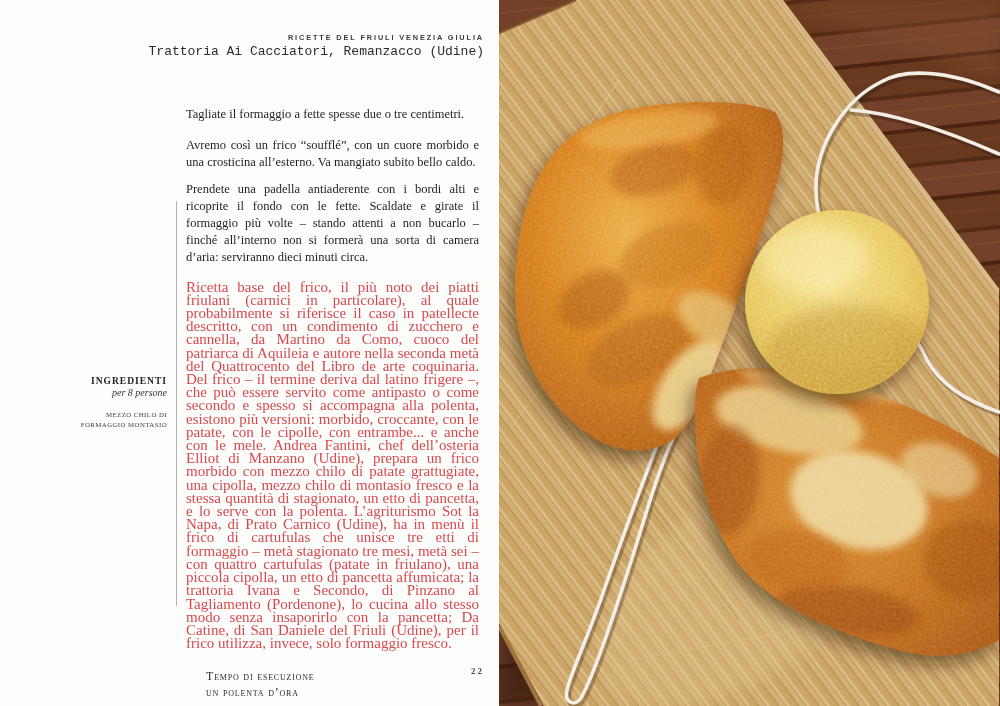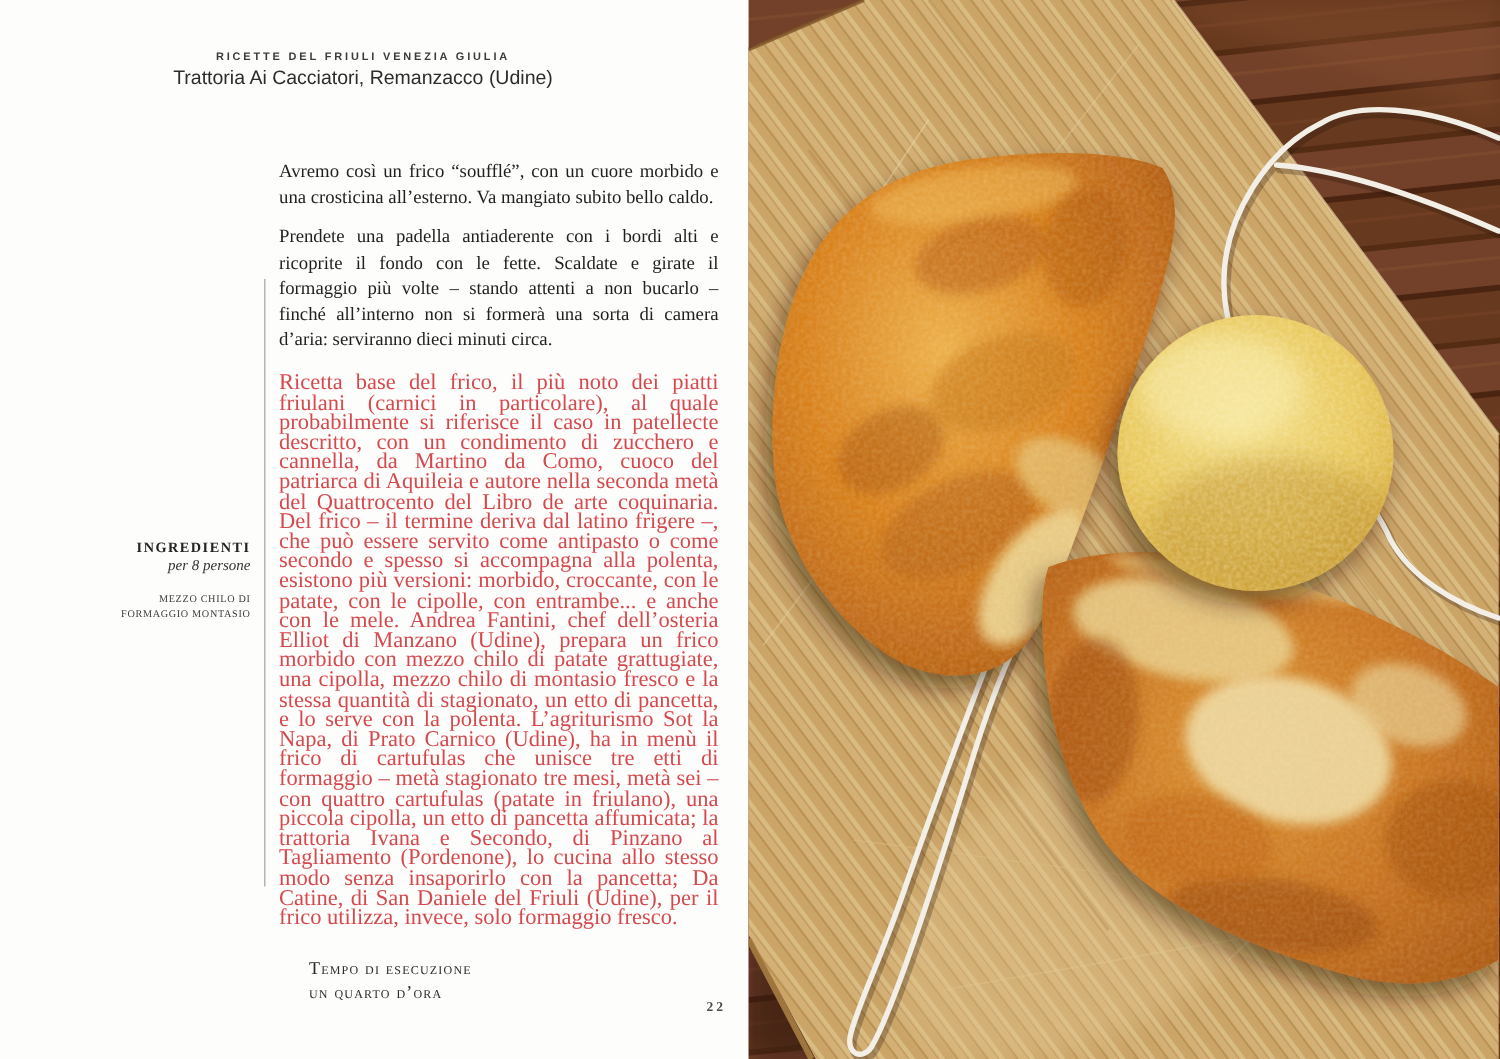--- a/index.html
+++ b/index.html
@@ -1,24 +1,24 @@
 <!DOCTYPE html>
 <html lang="it"><head>
 <meta charset="utf-8">
 <style>
   html,body{margin:0;padding:0;background:#e8e6e2;}
   .spread{position:relative;width:1000px;height:706px;background:#fdfdfb;overflow:hidden;
           font-family:"Liberation Serif",serif;}
   
   .page-left{position:absolute;left:0;top:0;width:499px;height:706px;background:#fdfdfb;}
-  .head-wrap{position:absolute;left:0;top:0;width:484px;text-align:center;}
+  .head-wrap{position:absolute;left:0;top:0;width:484px;text-align:right;}
   .running-header{margin-top:33px;font-family:"Liberation Sans",sans-serif;font-size:7.3px;
                   font-weight:bold;letter-spacing:1.9px;color:#3b3b3b;}
   .title{margin:14px 0 0 0;font-size:24px;font-weight:500;color:#c2272c;font-family:"Liberation Serif",serif;}
-  .source{margin-top:2px;font-family:Liberation Sans, sans-serif;font-size:13px;color:#2c2c2c;}
+  .source{margin-top:2px;font-family:Liberation Mono, monospace;font-size:13px;color:#2c2c2c;}
   .columns{position:absolute;left:75px;top:106px;width:405px;display:flex;align-items:center;}
   .ingredients{width:92px;text-align:right;flex:none;}
   .ing-head{font-size:9.5px;font-weight:bold;letter-spacing:1px;color:#222;}
   .ing-serves{font-style:italic;font-size:10px;color:#333;margin-top:1px;}
   .ing-item{margin-top:12px;font-size:6.8px;letter-spacing:.45px;line-height:10px;color:#3d3d3d;}
   .rule{width:1px;height:405px;background:#b6b3ae;margin:1px 9px 0 9px;flex:none;}
   .method{width:293px;flex:none;}
   .step{margin:0 0 14px 0;font-size:12.5px;line-height:17.2px;text-align:justify;color:#1f1f1f;}
   .step.last{margin-bottom:9px;}
   .note{margin:0 0 18px 0;font-family:Liberation Serif, serif;font-size:15px;
@@ -45,26 +45,27 @@
     <div class="columns">
       <aside class="ingredients">
         <div class="ing-head">INGREDIENTI</div>
         <div class="ing-serves">per 8 persone</div>
         <div class="ing-item">MEZZO CHILO DI FORMAGGIO MONTASIO</div>
       </aside>
 
       <div class="rule"></div>
 
       <div class="method">
+        <p class="step">Tagliate il formaggio a fette spesse due o tre centimetri.</p>
         <p class="step last">Avremo così un frico “soufflé”, con un cuore morbido e una crosticina all’esterno. Va mangiato subito bello caldo.</p>
         <p class="step">Prendete una padella antiaderente con i bordi alti e ricoprite il fondo con le fette. Scaldate e girate il formaggio più volte – stando attenti a non bucarlo – finché all’interno non si formerà una sorta di camera d’aria: serviranno dieci minuti circa.</p>
         <p class="note">Ricetta base del frico, il più noto dei piatti friulani (carnici in particolare), al quale probabilmente si riferisce il caso in patellecte descritto, con un condimento di zucchero e cannella, da Martino da Como, cuoco del patriarca di Aquileia e autore nella seconda metà del Quattrocento del Libro de arte coquinaria. Del frico – il termine deriva dal latino frigere –, che può essere servito come antipasto o come secondo e spesso si accompagna alla polenta, esistono più versioni: morbido, croccante, con le patate, con le cipolle, con entrambe... e anche con le mele. Andrea Fantini, chef dell’osteria Elliot di Manzano (Udine), prepara un frico morbido con mezzo chilo di patate grattugiate, una cipolla, mezzo chilo di montasio fresco e la stessa quantità di stagionato, un etto di pancetta, e lo serve con la polenta. L’agriturismo Sot la Napa, di Prato Carnico (Udine), ha in menù il frico di cartufulas che unisce tre etti di formaggio – metà stagionato tre mesi, metà sei – con quattro cartufulas (patate in friulano), una piccola cipolla, un etto di pancetta affumicata; la trattoria Ivana e Secondo, di Pinzano al Tagliamento (Pordenone), lo cucina allo stesso modo senza insaporirlo con la pancetta; Da Catine, di San Daniele del Friuli (Udine), per il frico utilizza, invece, solo formaggio fresco.</p>
         <div class="tempo">
           <div class="tempo-head">Tempo di esecuzione</div>
-          <div class="tempo-val">un quarto d’ora</div>
+          <div class="tempo-val">un polenta d’ora</div>
         </div>
       </div>
     </div>
 
     <div class="folio">22</div>
   </section>
 
   <section class="page-right">
     <svg width="501" height="706" viewBox="0 0 501 706" preserveAspectRatio="none" role="img">
       <defs>

